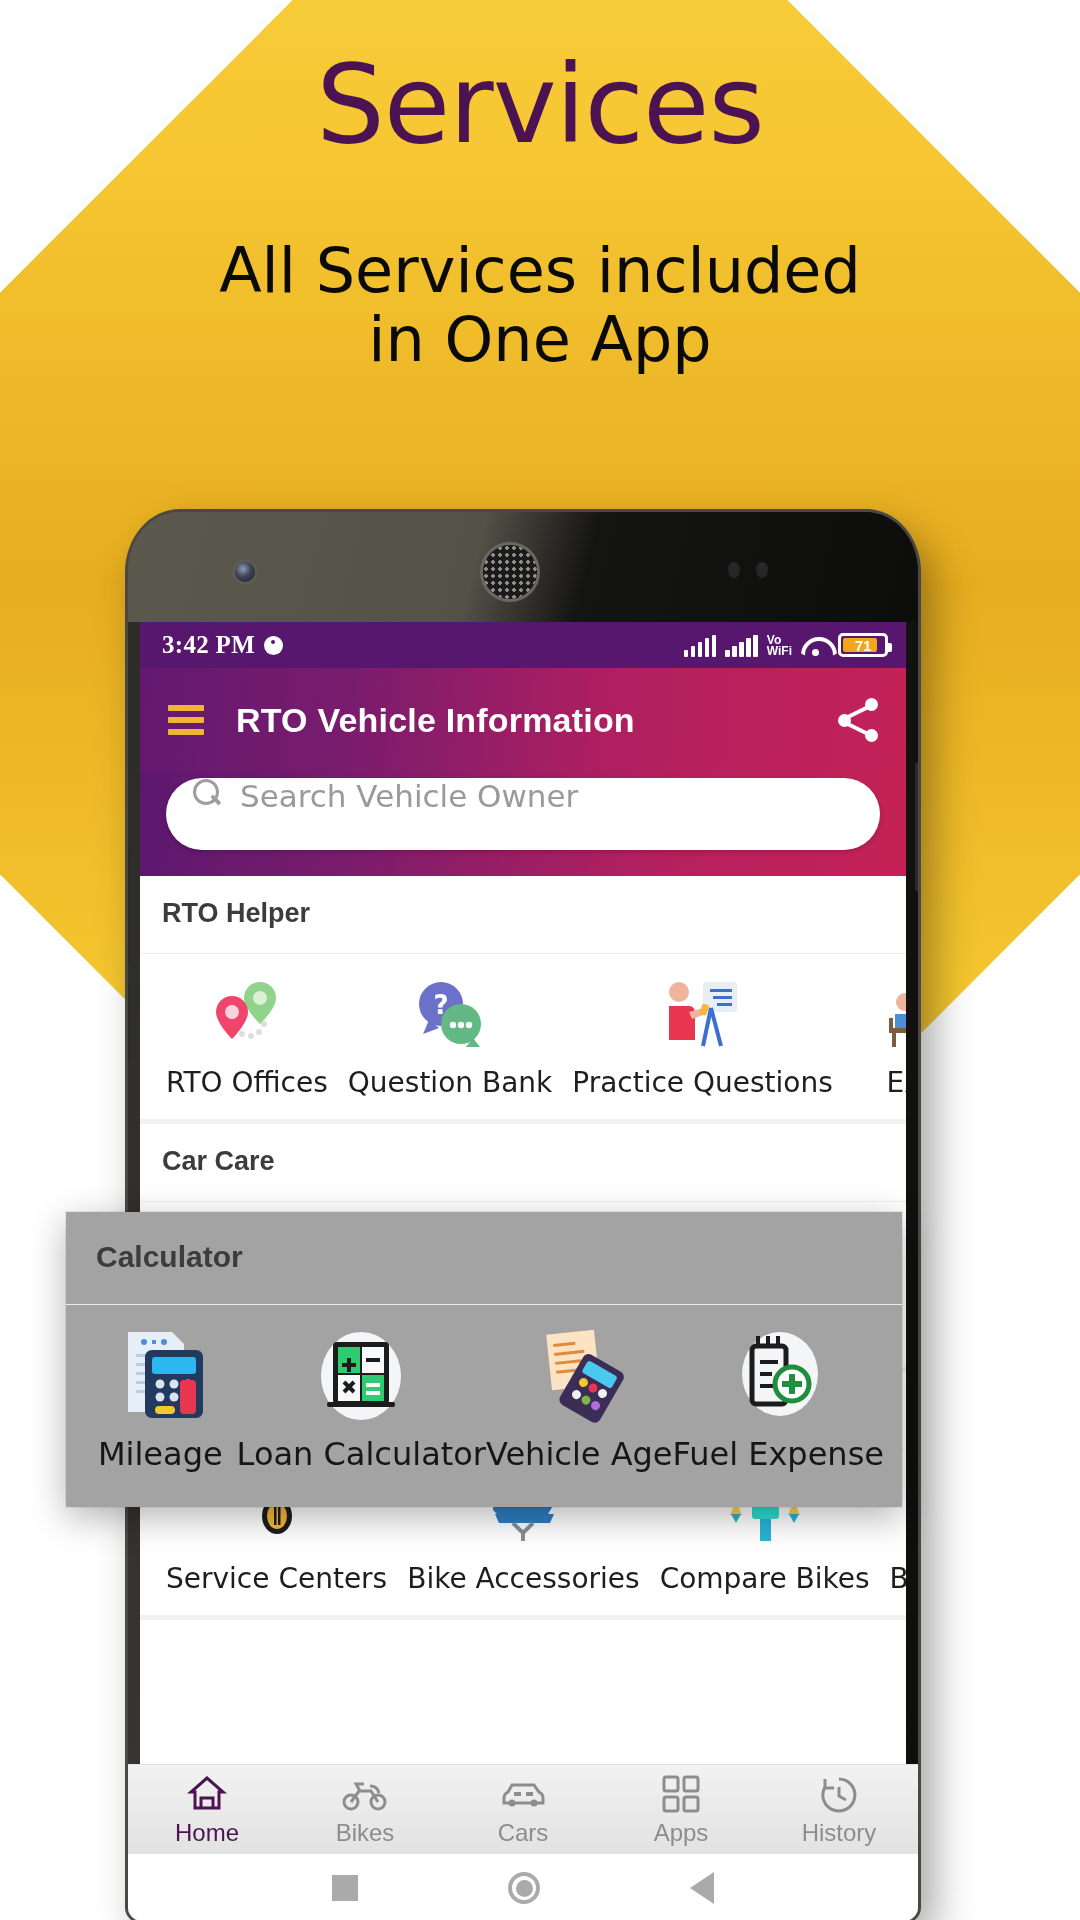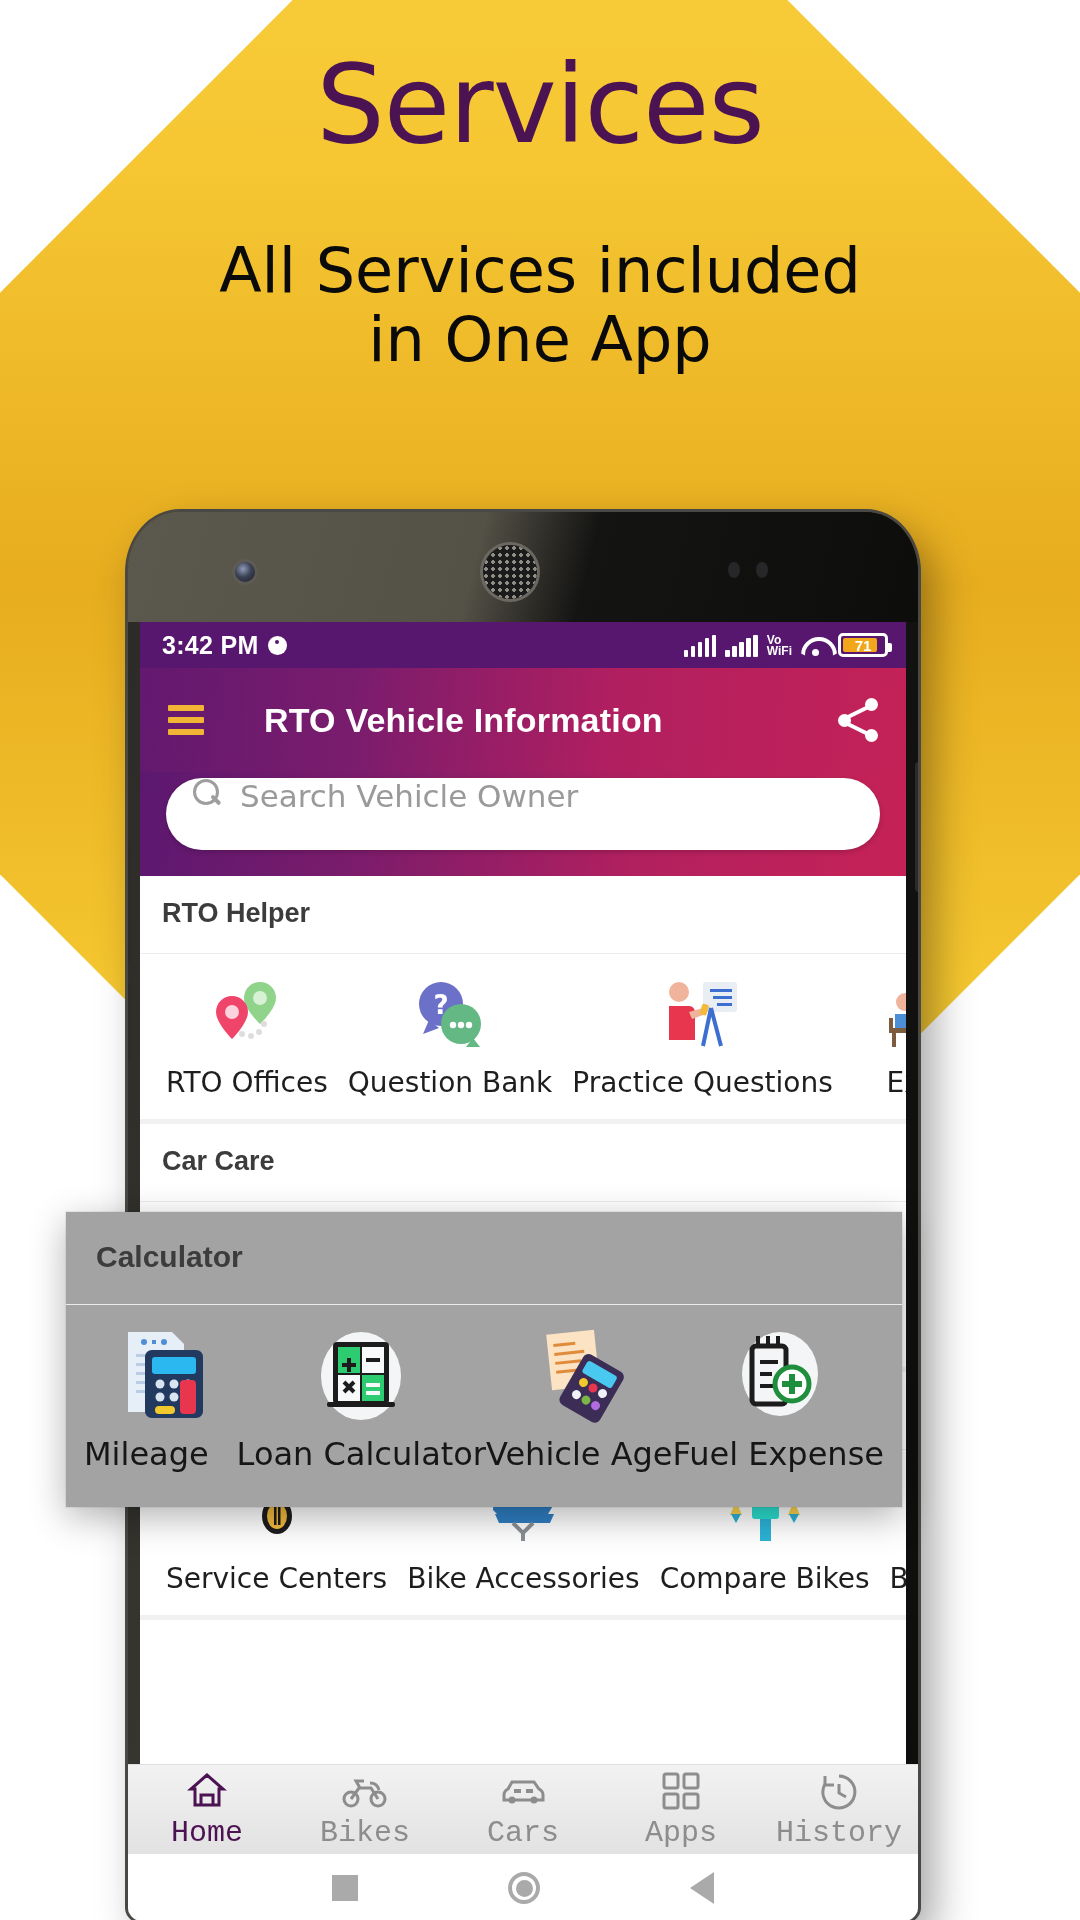--- a/index.html
+++ b/index.html
@@ -116,21 +116,21 @@
   
   #statusbar {
     height:46px;
     background:#57176e;
     display:flex; align-items:center;
     padding:0 18px 0 22px;
     color:#fff;
   }
   #statusbar .clock {
     font-size:25px; font-weight:700; letter-spacing:.3px;
-    font-family:Liberation Sans, sans-serif;
+    font-family:Liberation Serif, serif;
   }
   #statusbar .sb-left { display:flex; align-items:center; gap:9px; }
   #statusbar .alarm-dot {
     width:19px;height:19px;border-radius:50%;
     background:#fff; position:relative;
   }
   #statusbar .alarm-dot:before{
     content:""; position:absolute; left:7px; top:4px;
     width:4px;height:4px;border-radius:50%;background:#57176e;
   }
@@ -178,21 +178,21 @@
   
   #appbar {
     height:104px;
     background:linear-gradient(95deg,#62196f 0%,#7a1c6d 28%,#b11f60 62%,#c32257 100%);
     display:flex; align-items:center;
     padding:0 28px 0 28px;
   }
   .hamburger { width:36px; display:flex; flex-direction:column; gap:6px; cursor:pointer; }
   .hamburger i { display:block; height:6px; background:#f1b434; border-radius:1px; }
   #appbar .title {
-    margin-left:60px;
+    margin-left:32px;
     color:#fff; font-size:34px; font-weight:700;
     letter-spacing:.2px;
     font-family:"Liberation Sans", sans-serif;
   }
   .share-ic { margin-left:auto; width:40px; height:44px; position:relative; }
   .share-ic b {
     position:absolute; width:13px;height:13px;border-radius:50%;background:#fff;
   }
   .share-ic b:nth-child(1){ right:0; top:0; }
   .share-ic b:nth-child(2){ left:0; top:16px; }
@@ -269,21 +269,21 @@
   }
   #calc-card .ch {
     padding:28px 30px 30px;
     font-size:30px; font-weight:700; color:#3c3c3c;
     border-bottom:1px solid #ebebeb;
     font-family:"Liberation Sans", sans-serif;
   }
   #calc-card .cr {
     display:flex; padding:26px 18px 34px;
   }
-  #calc-card .ctile { flex:1 1 0; text-align:left; }
+  #calc-card .ctile { flex:1 1 0; text-align:center; }
   #calc-card .ctile .ico {
     height:86px; display:flex; align-items:center; justify-content:center;
     margin-bottom:18px;
   }
   #calc-card .ctile .lbl {
     font-size:32px; color:#161616; white-space:nowrap;
     font-family:"DejaVu Sans", sans-serif;
   }
 
   
@@ -292,22 +292,22 @@
     height:90px;
     background:linear-gradient(#f2f2f2,#e2e2e2);
     display:flex; align-items:center;
     border-top:1px solid #e0e0e0;
   }
   #bottomnav .bn {
     flex:1 1 0; text-align:center;
     display:flex; flex-direction:column; align-items:center; gap:4px;
   }
   #bottomnav .bn .ico { height:42px; display:flex;align-items:center;justify-content:center;}
-  #bottomnav .bn .lbl { font-size:30px; color:#8d8d8d;
-     font-family:Liberation Mono, monospace;}
+  #bottomnav .bn .lbl { font-size:24px; color:#8d8d8d;
+     font-family:Liberation Sans, sans-serif;}
   #bottomnav .bn.active .lbl { color:#4c1352; }
 
   
   #androidnav {
     position:absolute; left:0; bottom:0; width:100%; height:68px;
     background:#fff;
     display:flex; align-items:center; justify-content:center; gap:150px;
   }
   .nav-sq { width:26px;height:26px;background:#aaaaaa; }
   .nav-ci { width:32px;height:32px;border-radius:50%;border:4px solid #aaa;

